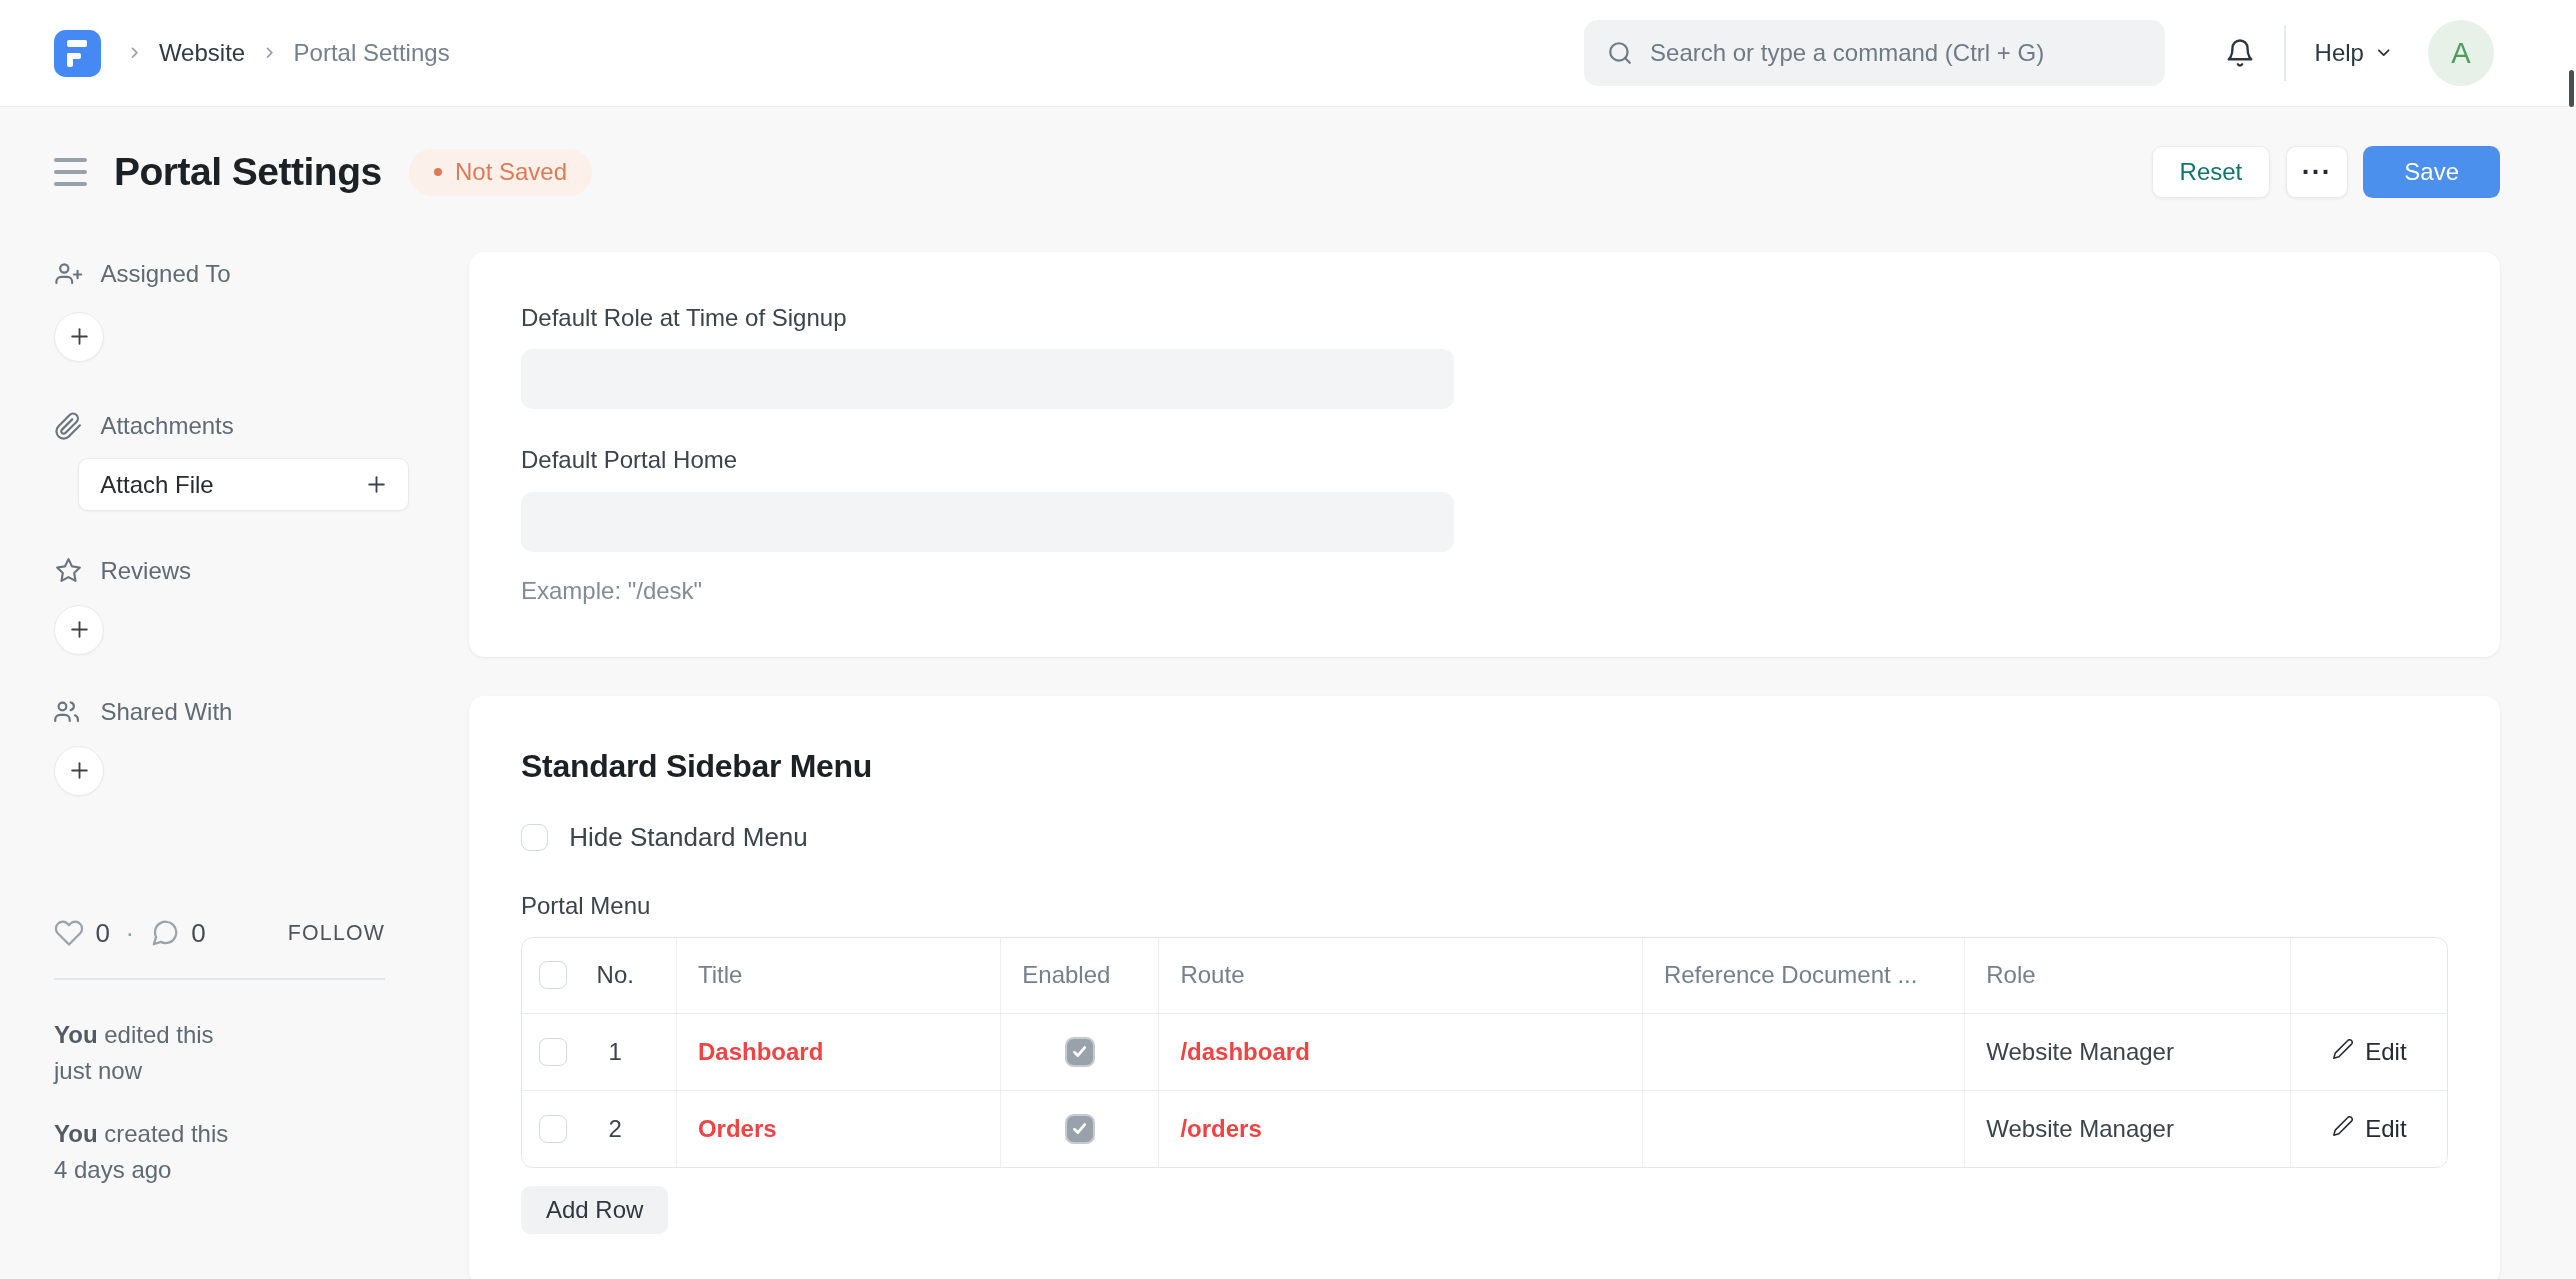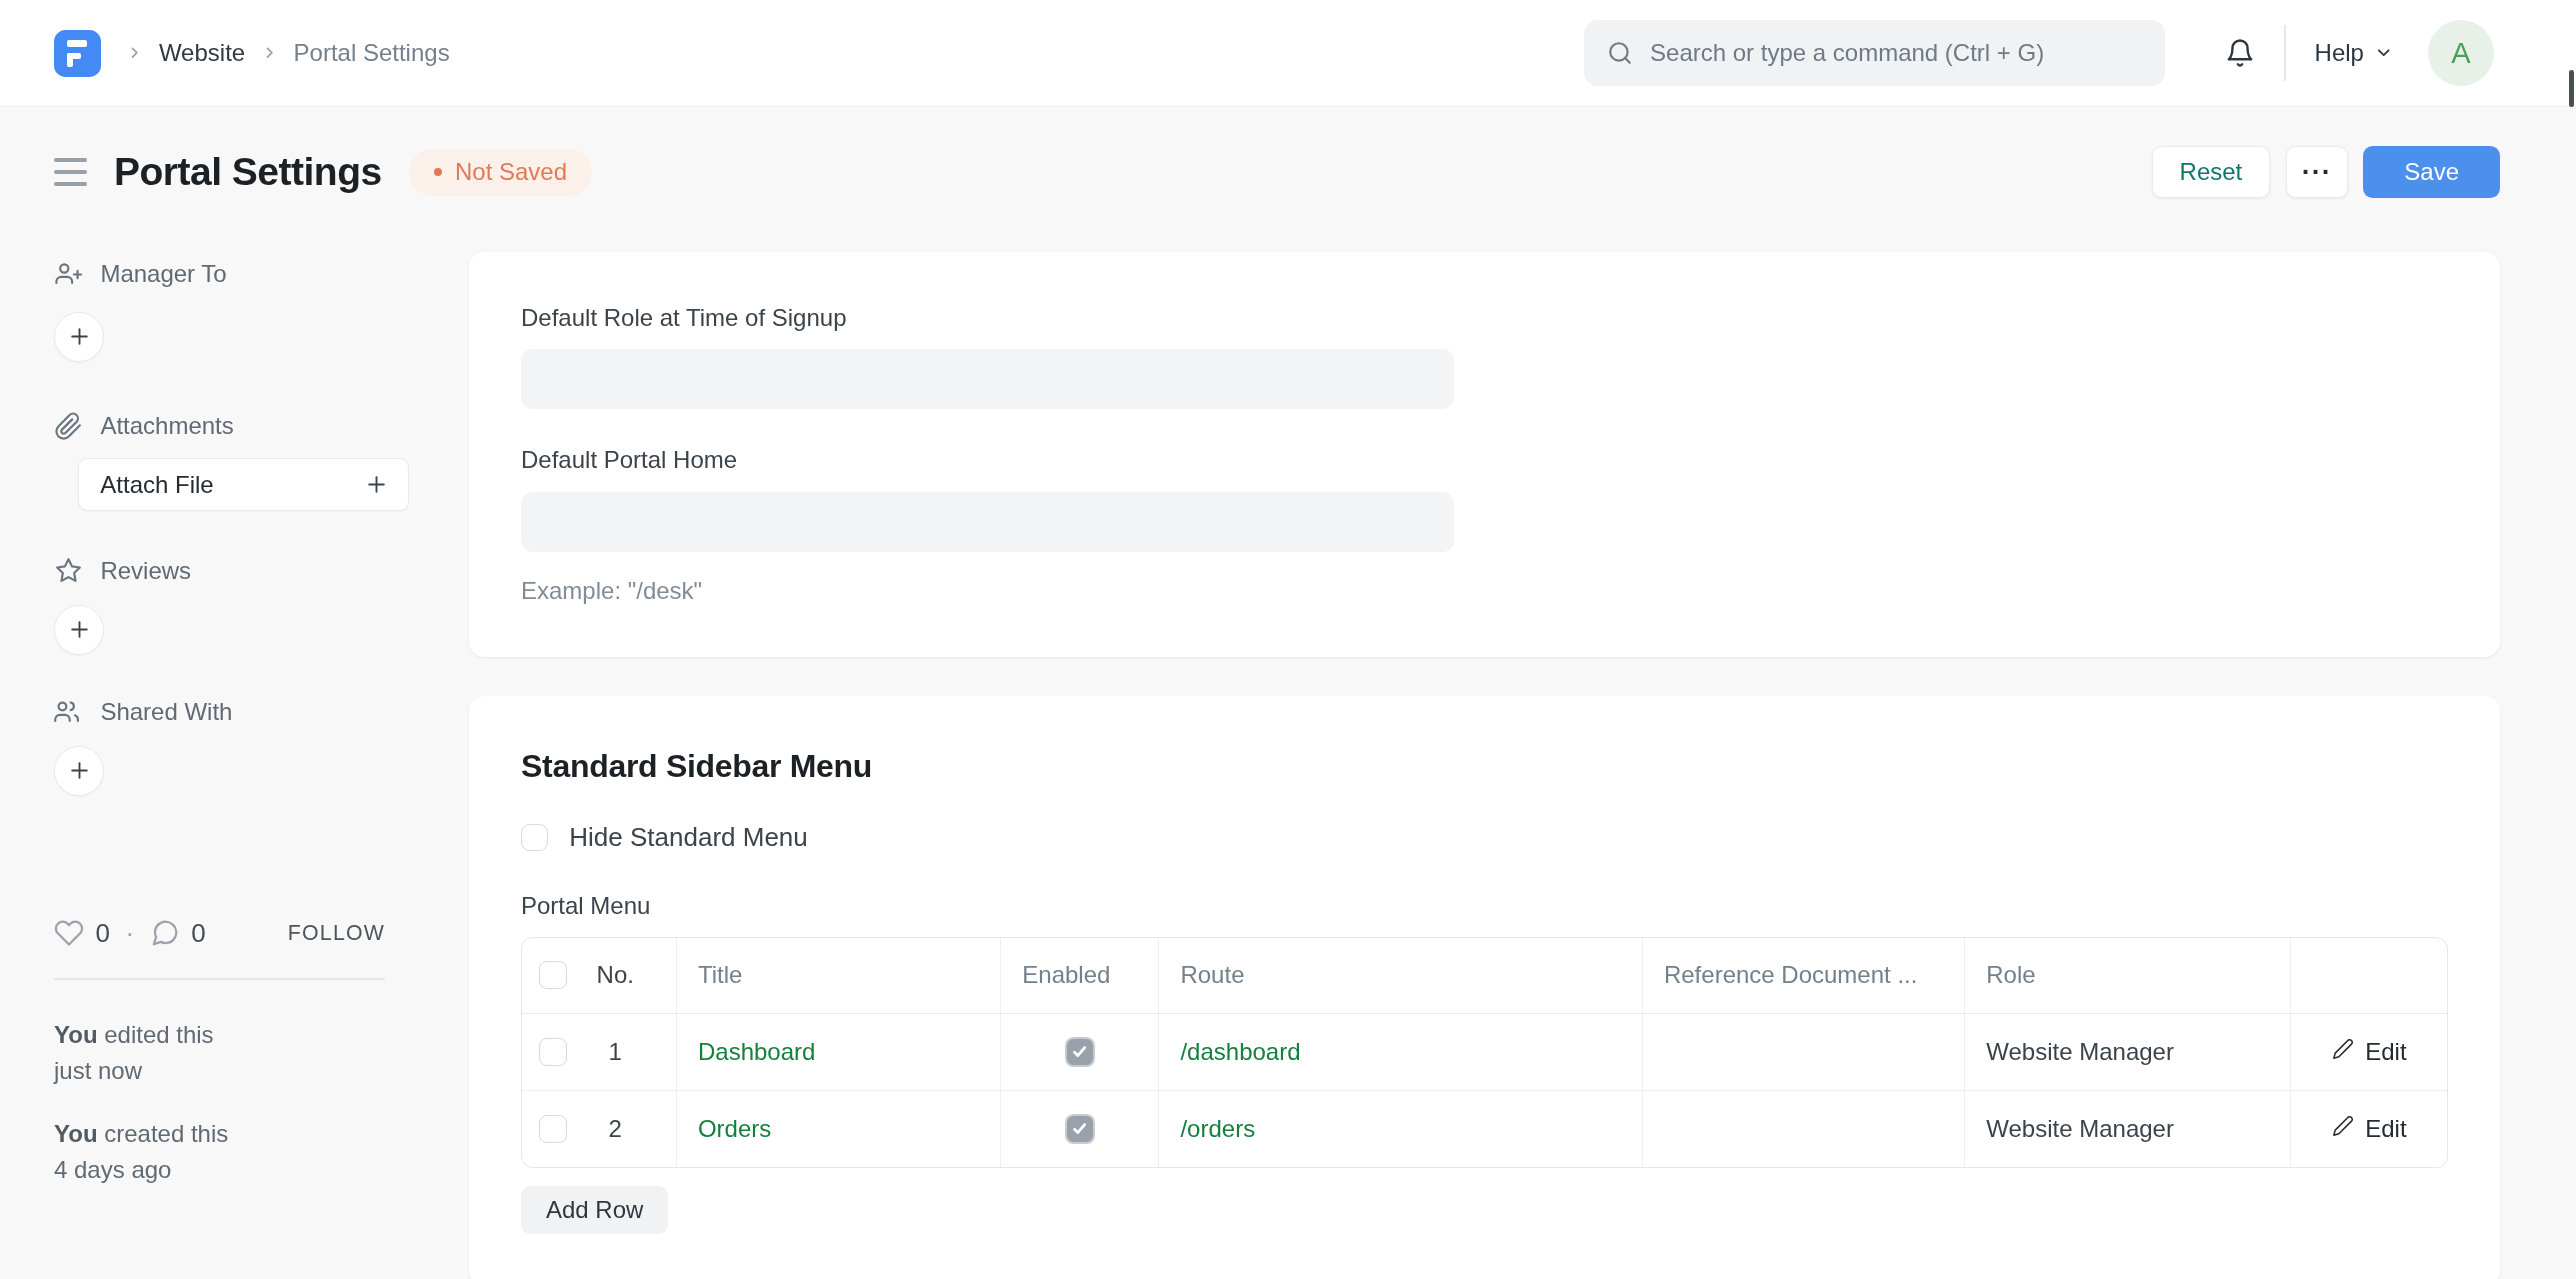--- a/index.html
+++ b/index.html
@@ -100,21 +100,21 @@
   th,td{padding:0;vertical-align:middle;}
   thead th{height:75px;font-weight:400;font-size:24px;color:#74808b;text-align:left;
     border-bottom:1.9px solid #e9ecee;}
   th+th, td+td{border-left:1.9px solid #eceef0;}
   tbody td{height:77px;font-size:24px;color:#3b434b;}
   tbody tr+tr td{border-top:1.9px solid #edf0f2;}
   .cell-pad{padding-left:21.3px;}
   .first-cell{display:flex;align-items:center;padding:0 11.6px 0 16.5px;}
   .first-cell .num{flex:1;text-align:center;font-size:24px;color:#3b434b;}
   .row-checkbox{width:28px;height:28px;border:1.9px solid #d4d9de;border-radius:7.8px;background:#fff;flex:none;cursor:pointer;}
-  .bold-cell{font-weight:400;color:#15803d;}
+  .bold-cell{font-weight:700;color:#ef4444;}
   .center-cell{display:flex;align-items:center;justify-content:center;}
   .cb-checked{width:30px;height:30px;border-radius:8.7px;background:#99a1ab;border:2.9px solid #c6cbd1;
     display:flex;align-items:center;justify-content:center;cursor:pointer;}
   .edit-btn{display:inline-flex;align-items:flex-start;gap:11.6px;font-size:24px;color:#242b31;cursor:pointer;}
   .edit-btn svg{color:#242b31;}
   .add-row-btn{margin-top:17.4px;height:48px;padding:0 25px;background:#f1f2f4;border:none;
     border-radius:9.7px;font-size:24px;color:#2f3740;font-weight:500;cursor:pointer;font-family:inherit;}
 
   .scroll-thumb{position:absolute;right:1.9px;top:70px;width:4.8px;height:37px;background:#4a4f54;border-radius:2.9px;}
 </style>
@@ -202,21 +202,21 @@
 
       <div class="side-label">
         <span>
           <svg width="29" height="29" viewBox="0 0 24 24" fill="none" stroke="currentColor" stroke-width="1.8" stroke-linecap="round" stroke-linejoin="round">
               <path d="M15 19v-1a4 4 0 0 0-4-4H6a4 4 0 0 0-4 4v1"></path>
               <circle cx="8.5" cy="7" r="3.4"></circle>
               <line x1="19.5" y1="9" x2="19.5" y2="15"></line>
               <line x1="22.5" y1="12" x2="16.5" y2="12"></line>
             </svg>
         </span>
-        <span>Manager To</span>
+        <span>Assigned To</span>
       </div>
       <div class="circle-btn">
         <svg width="25" height="25" viewBox="0 0 24 24" fill="none" stroke="currentColor" stroke-width="1.8" stroke-linecap="round">
             <line x1="12" y1="5" x2="12" y2="19"></line>
             <line x1="5" y1="12" x2="19" y2="12"></line>
           </svg>
       </div>
 
       <div class="side-label mt52">
         <span>

